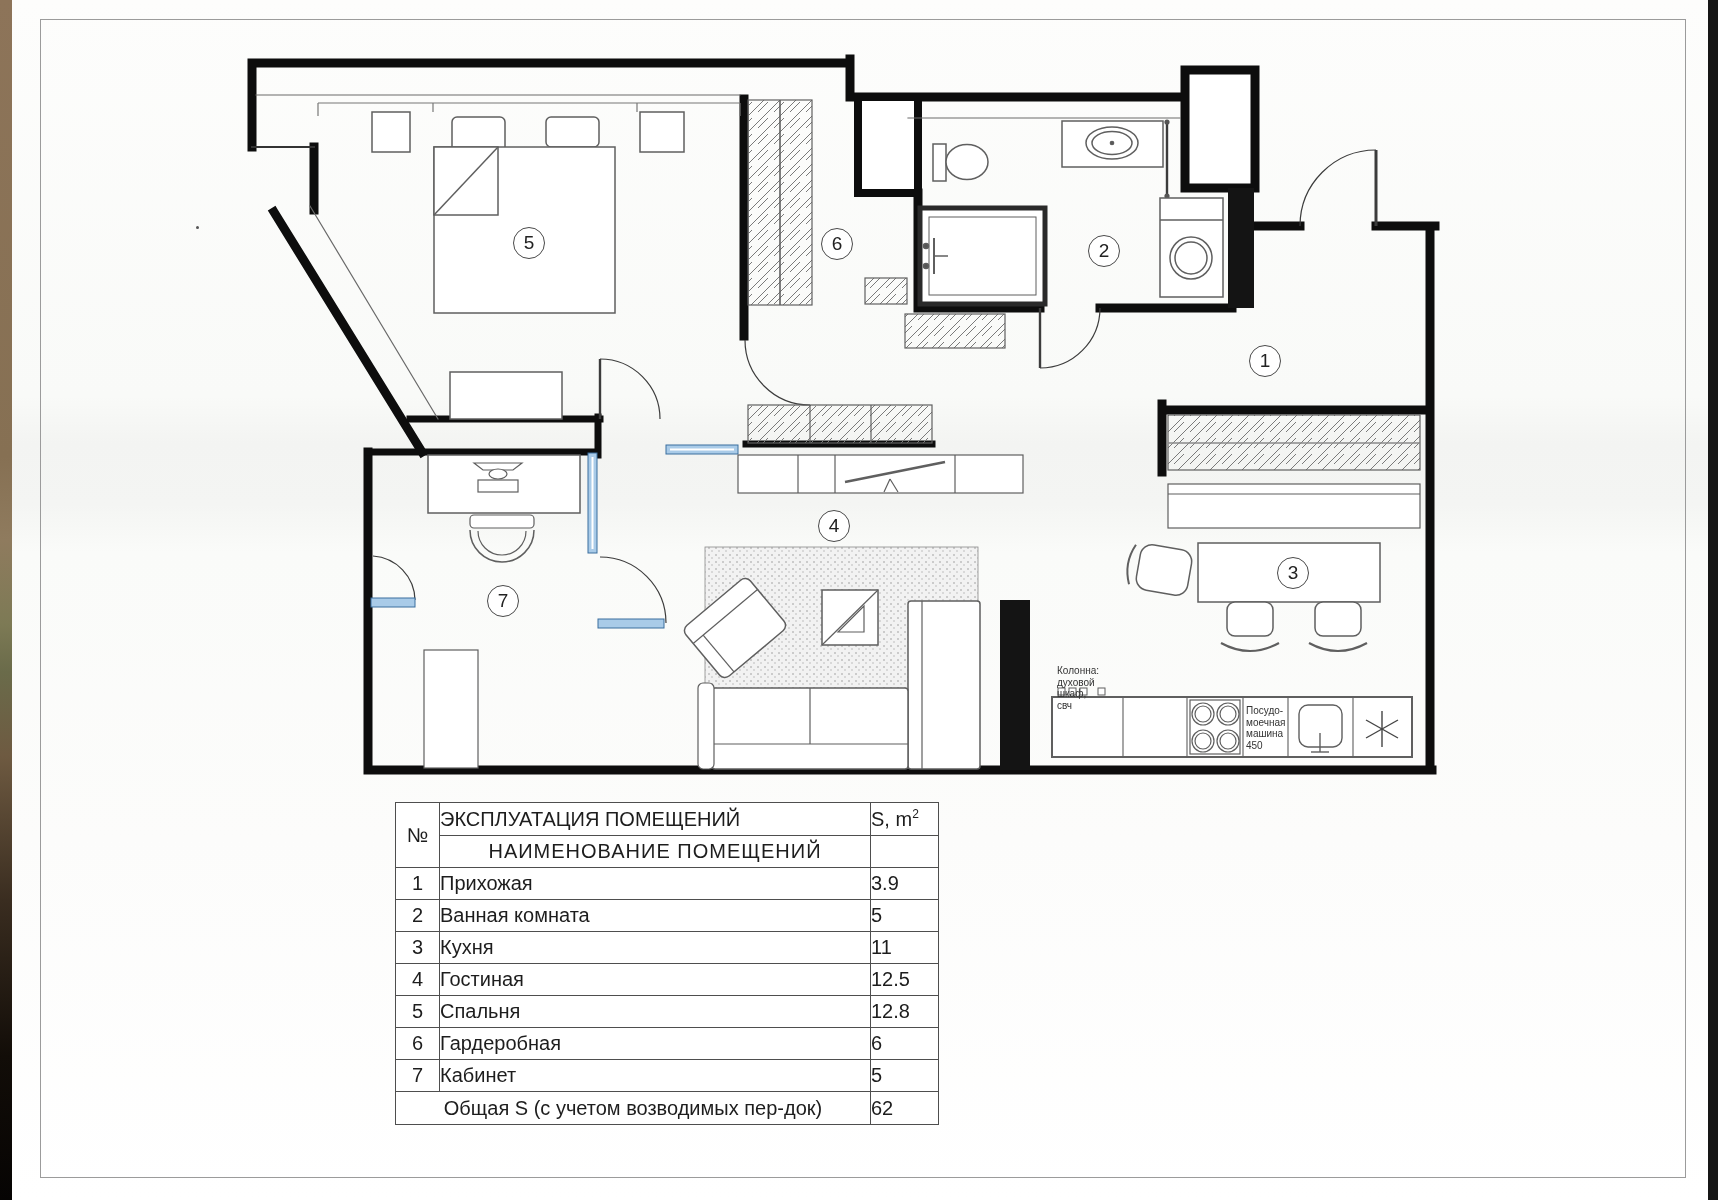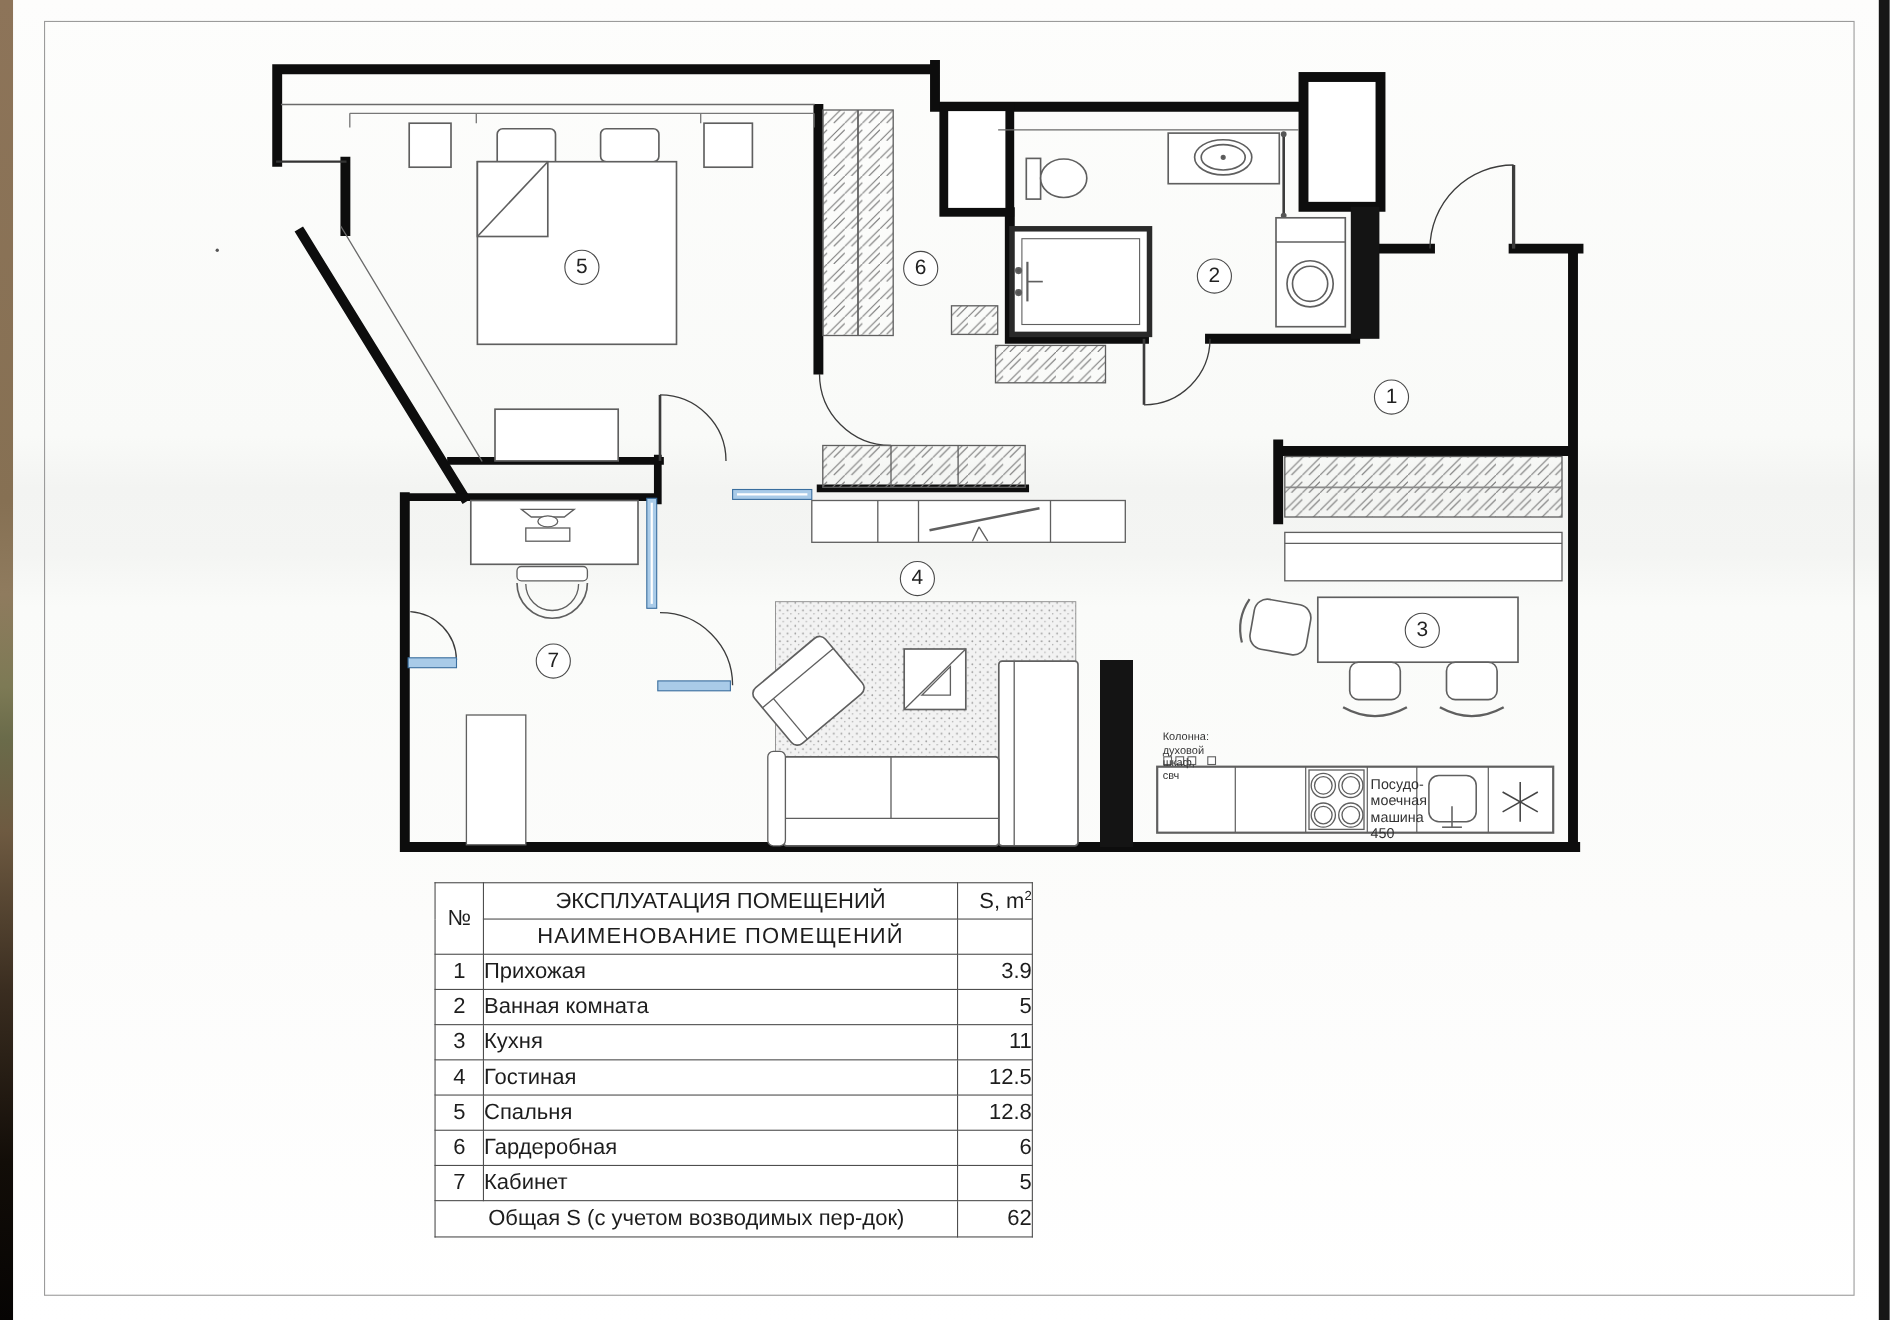--- a/index.html
+++ b/index.html
@@ -26,23 +26,23 @@
     font-size:19px;color:#222;}
 
   .counter-note{position:absolute;font-size:10px;line-height:1.16;color:#333;
     white-space:pre-line;}
 
   table.areas{position:absolute;left:395px;top:802px;border-collapse:collapse;
     table-layout:fixed;width:540px;font-size:20px;color:#1d1d1d;background:#fff;}
   table.areas td{border:1px solid #4e4e4e;padding:0;overflow:hidden;white-space:nowrap;}
   td.c-num{width:43px;text-align:center;}
   td.c-name{width:430px;text-align:left;padding-left:10px;}
-  td.c-area{width:67px;text-align:right;padding-left:7px;}
+  td.c-area{width:67px;text-align:left;padding-left:7px;}
   tr.h1{height:33px;} tr.h2{height:32px;} tr.data{height:32px;} tr.total{height:33px;margin-top:37px;}
-  td.title-cell{text-align:center;font-size:20px;}
+  td.title-cell{text-align:left;font-size:20px;}
   td.name-header{text-align:center;letter-spacing:1px;margin-top:40px;}
   td.num-header{text-align:center;vertical-align:middle;}
   td.total-cell{text-align:center;padding-right:28px;}
   sup{font-size:12px;}
 </style>
 </head>
 <body>
 
 <div id="stage">
 
@@ -241,21 +241,21 @@
   <div class="room-label" style="left:1277px;top:557px">3</div>
   <div class="room-label" style="left:818px;top:510px">4</div>
   <div class="room-label" style="left:513px;top:227px">5</div>
   <div class="room-label" style="left:821px;top:228px">6</div>
   <div class="room-label" style="left:487px;top:585px">7</div>
 
   <div class="counter-note" style="left:1057px;top:665px;width:64px">Колонна:
 духовой
 шкаф,
 свч</div>
-  <div class="counter-note" style="left:1246px;top:705px;width:42px;font-size:13px">Посудо-
+  <div class="counter-note" style="left:1246px;top:705px;width:42px;font-size:10px">Посудо-
 моечная
 машина
 450</div>
 
   <table class="areas">
     <tbody>
         <tr class="h1">
       <td class="c-num num-header" rowspan="2">№</td>
       <td class="c-name title-cell">ЭКСПЛУАТАЦИЯ ПОМЕЩЕНИЙ</td>
       <td class="c-area"><span>S, m</span><sup>2</sup></td>

